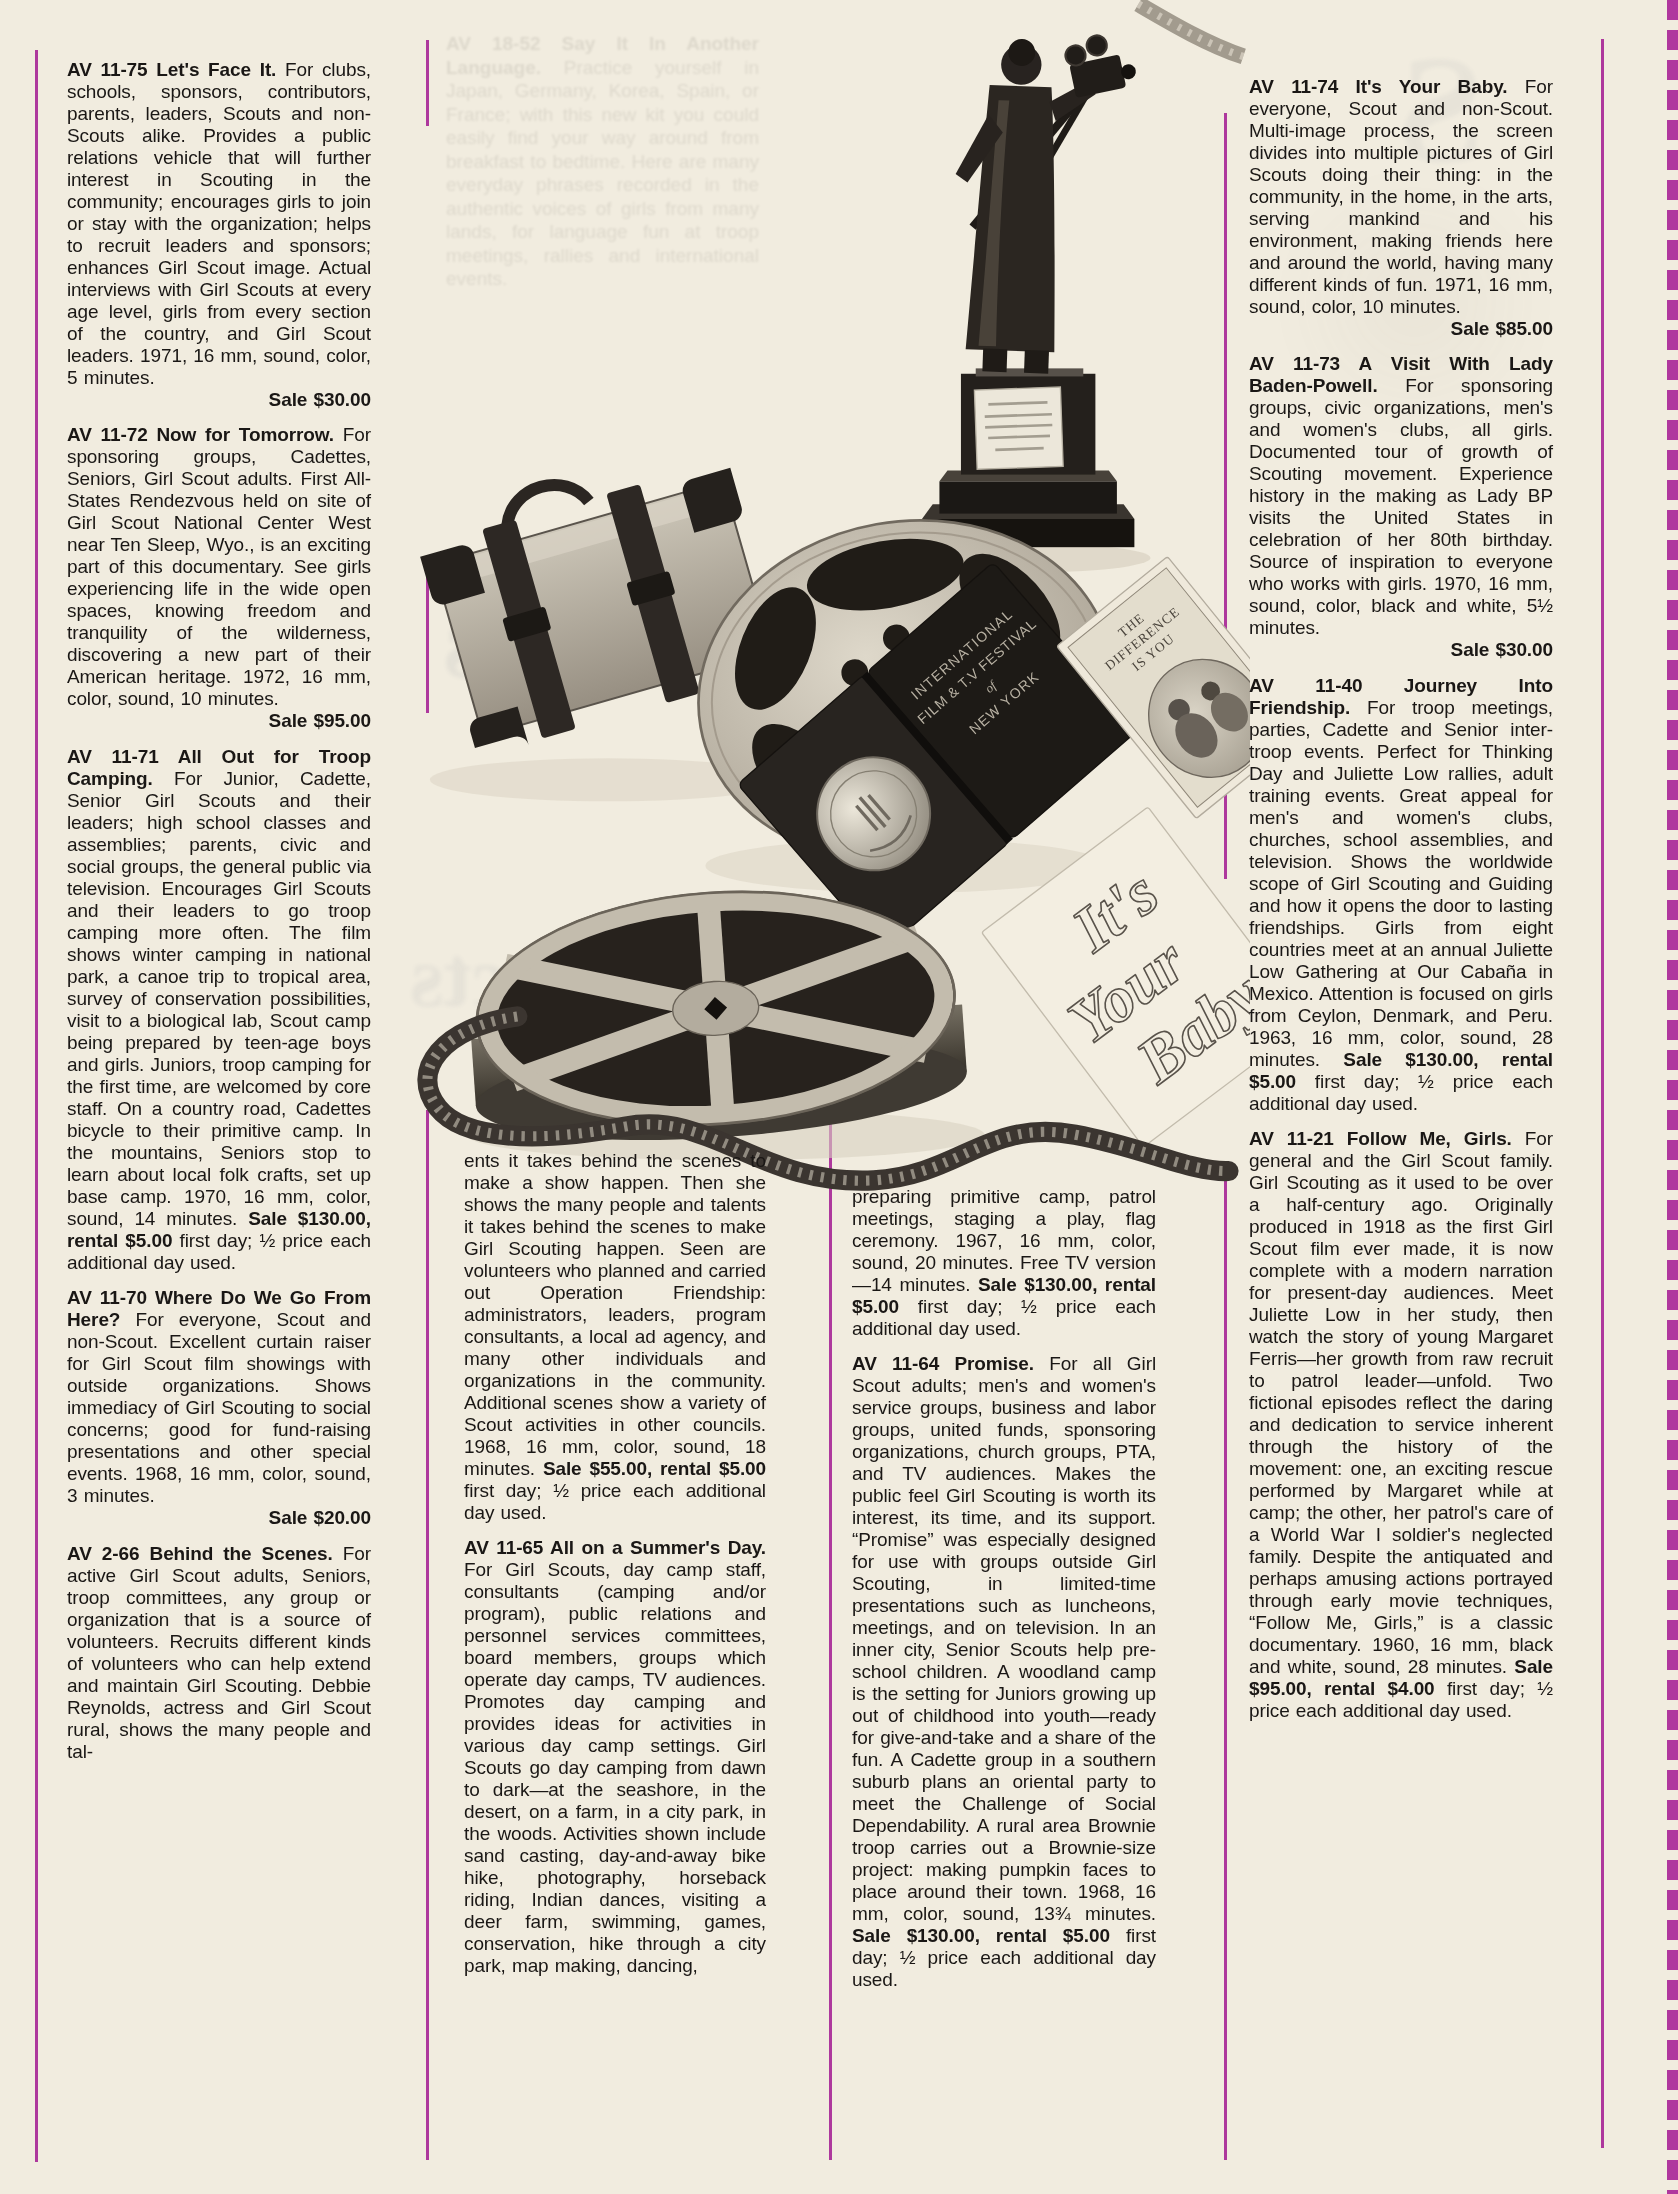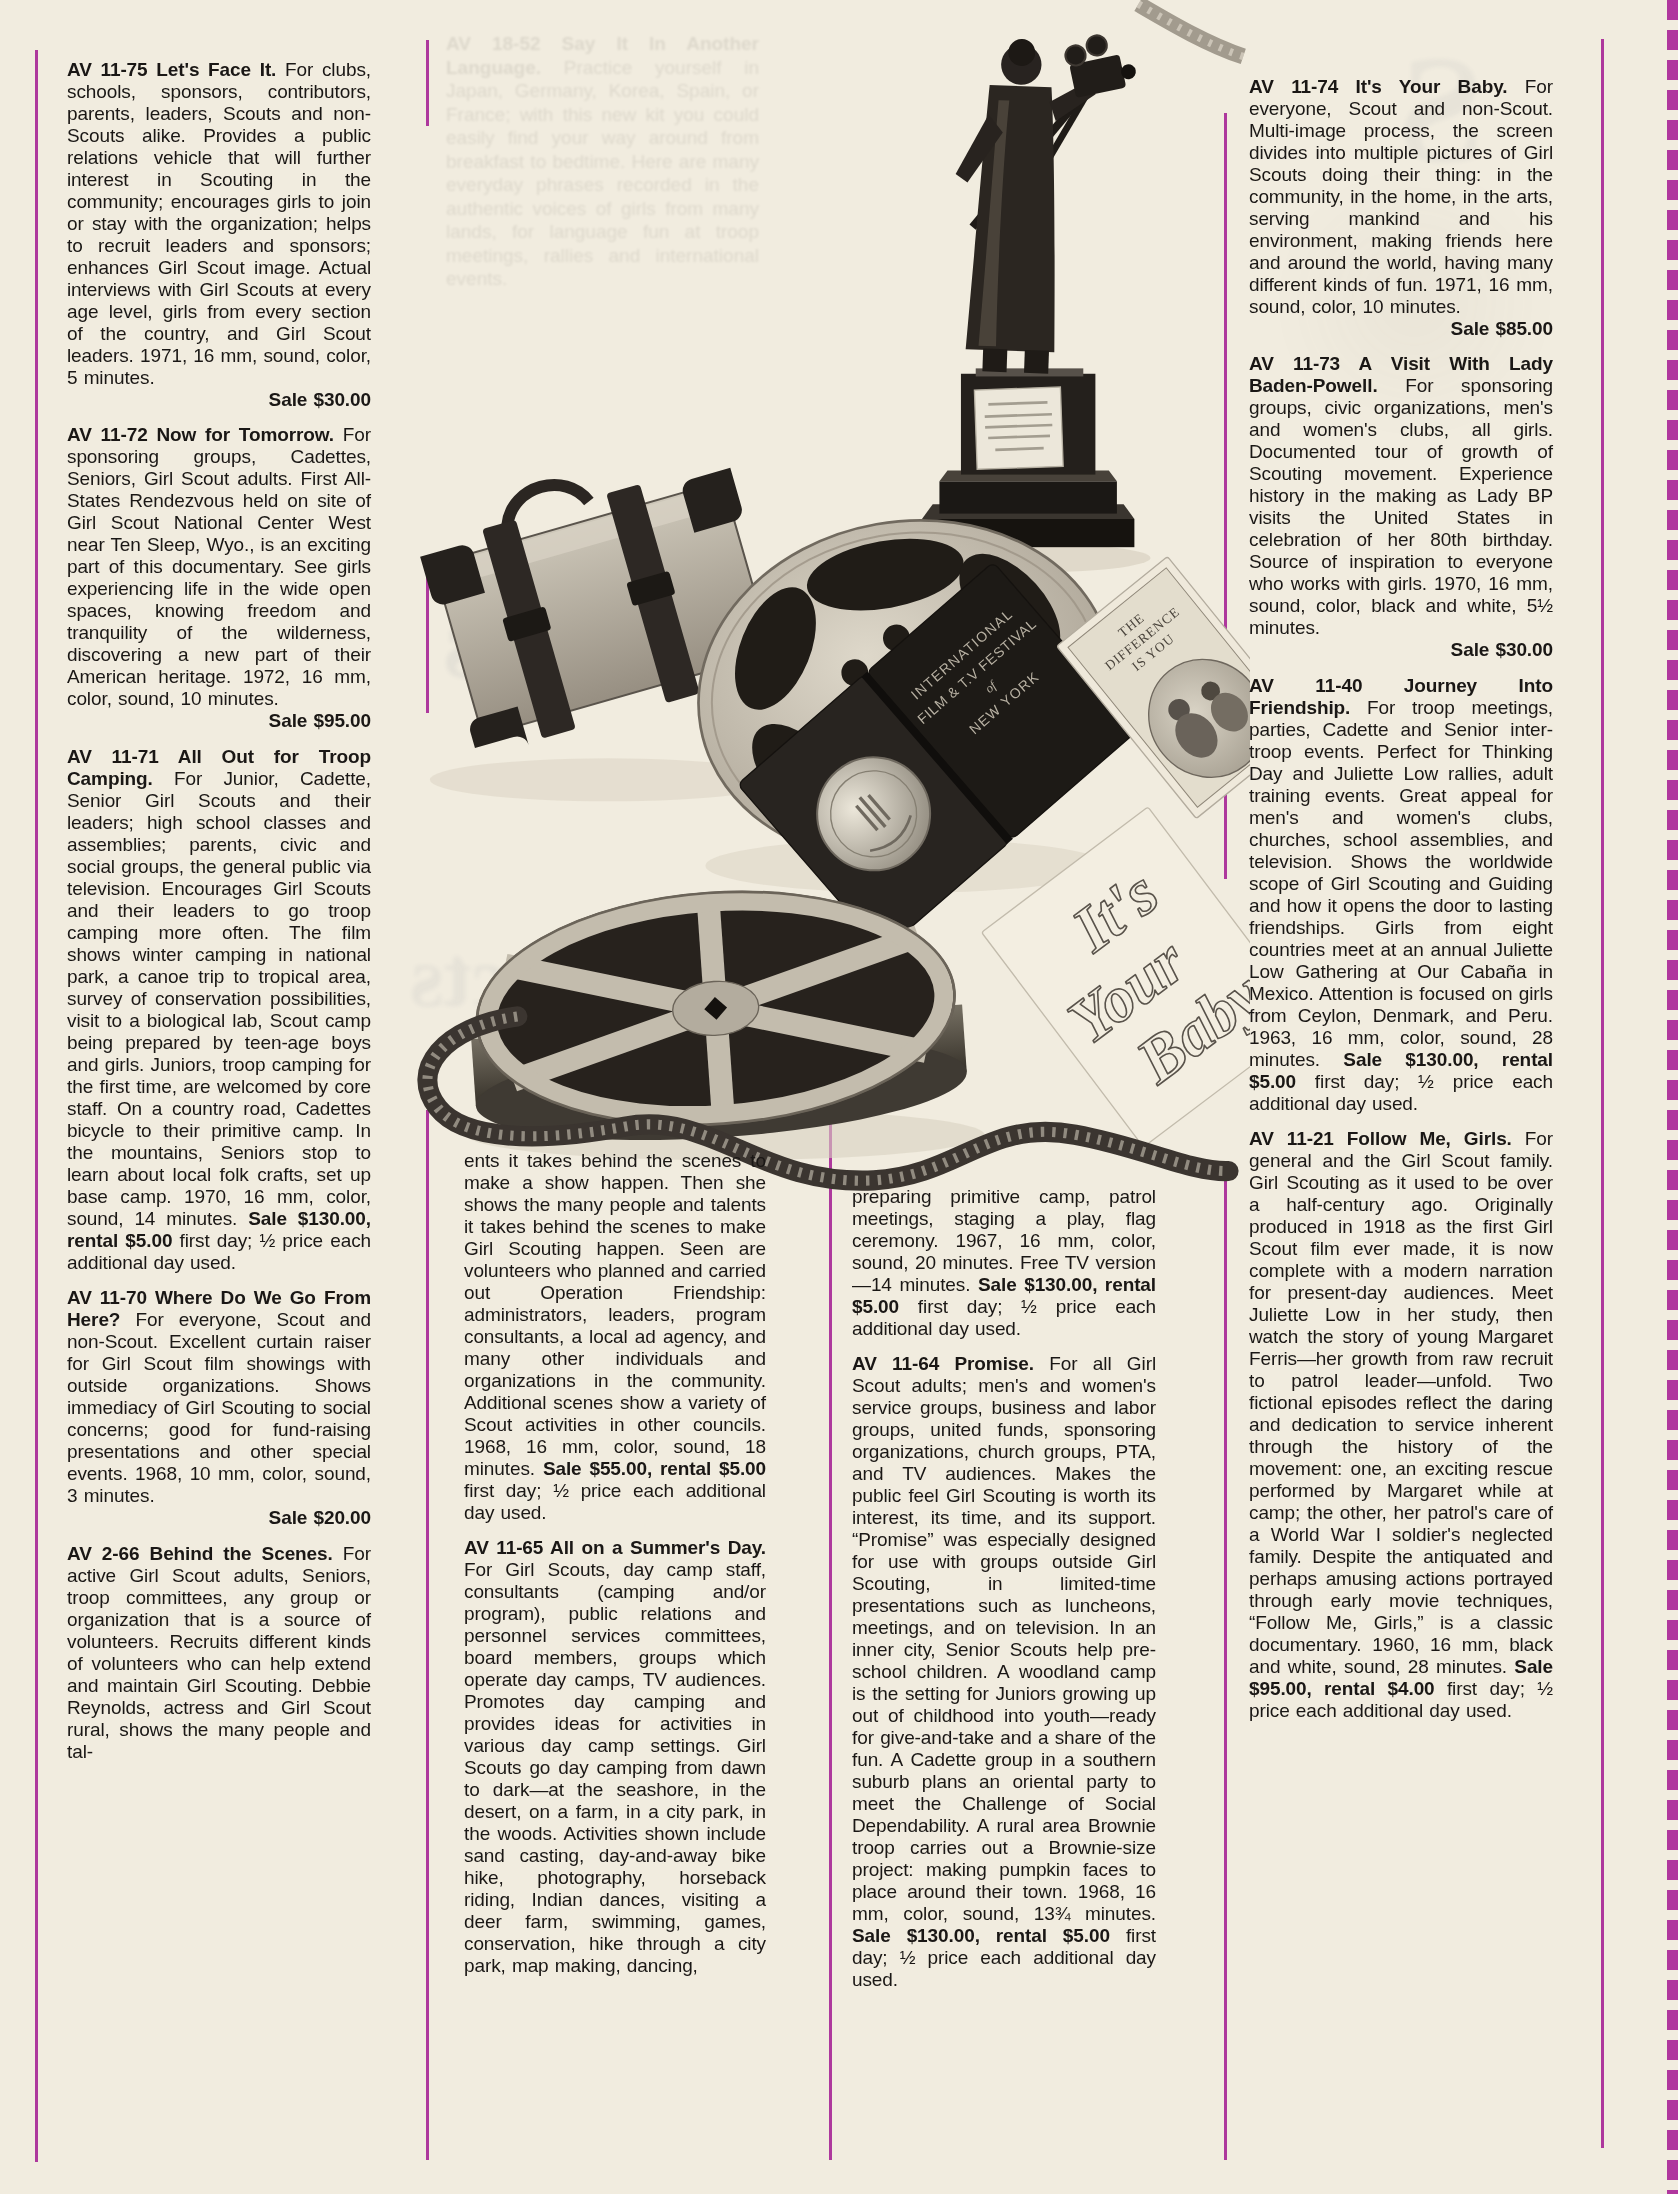--- a/index.html
+++ b/index.html
@@ -246,21 +246,21 @@
         <div class="sale">Sale $30.00</div>
       </div>
       <div class="entry">
         <p><b>AV 11-72 Now for Tomorrow. </b><span>For sponsoring groups, Cadettes, Seniors, Girl Scout adults. First All-States Rendezvous held on site of Girl Scout National Center West near Ten Sleep, Wyo., is an exciting part of this documentary. See girls experiencing life in the wide open spaces, knowing freedom and tranquility of the wilderness, discovering a new part of their American heritage. 1972, 16 mm, color, sound, 10 minutes.</span></p>
         <div class="sale">Sale $95.00</div>
       </div>
       <div class="entry">
         <p><b>AV 11-71 All Out for Troop Camping. </b><span>For Junior, Cadette, Senior Girl Scouts and their leaders; high school classes and assemblies; parents, civic and social groups, the general public via television. Encourages Girl Scouts and their leaders to go troop camping more often. The film shows winter camping in national park, a canoe trip to tropical area, survey of conservation possibilities, visit to a biological lab, Scout camp being prepared by teen-age boys and girls. Juniors, troop camping for the first time, are welcomed by core staff. On a country road, Cadettes bicycle to their primitive camp. In the mountains, Seniors stop to learn about local folk crafts, set up base camp. 1970, 16 mm, color, sound, 14 minutes. </span><b>Sale $130.00, rental $5.00</b><span> first day; ½ price each additional day used.</span></p>
       </div>
       <div class="entry">
-        <p><b>AV 11-70 Where Do We Go From Here? </b><span>For everyone, Scout and non-Scout. Excellent curtain raiser for Girl Scout film showings with outside organizations. Shows immediacy of Girl Scouting to social concerns; good for fund-raising presentations and other special events. 1968, 10 mm, color, sound, 3 minutes.</span></p>
+        <p><b>AV 11-70 Where Do We Go From Here? </b><span>For everyone, Scout and non-Scout. Excellent curtain raiser for Girl Scout film showings with outside organizations. Shows immediacy of Girl Scouting to social concerns; good for fund-raising presentations and other special events. 1968, 16 mm, color, sound, 3 minutes.</span></p>
         <div class="sale">Sale $20.00</div>
       </div>
       <div class="entry">
         <p><b>AV 2-66 Behind the Scenes. </b><span>For active Girl Scout adults, Seniors, troop committees, any group or organization that is a source of volunteers. Recruits different kinds of volunteers who can help extend and maintain Girl Scouting. Debbie Reynolds, actress and Girl Scout rural, shows the many people and tal-</span></p>
       </div>
     </div>
   <div class="col" id="col2">
       <div class="entry">
         <p><span>ents it takes behind the scenes to make a show happen. Then she shows the many people and talents it takes behind the scenes to make Girl Scouting happen. Seen are volunteers who planned and carried out Operation Friendship: administrators, leaders, program consultants, a local ad agency, and many other individuals and organizations in the community. Additional scenes show a variety of Scout activities in other councils. 1968, 16 mm, color, sound, 18 minutes. </span><b>Sale $55.00, rental $5.00</b><span> first day; ½ price each additional day used.</span></p>
       </div>

